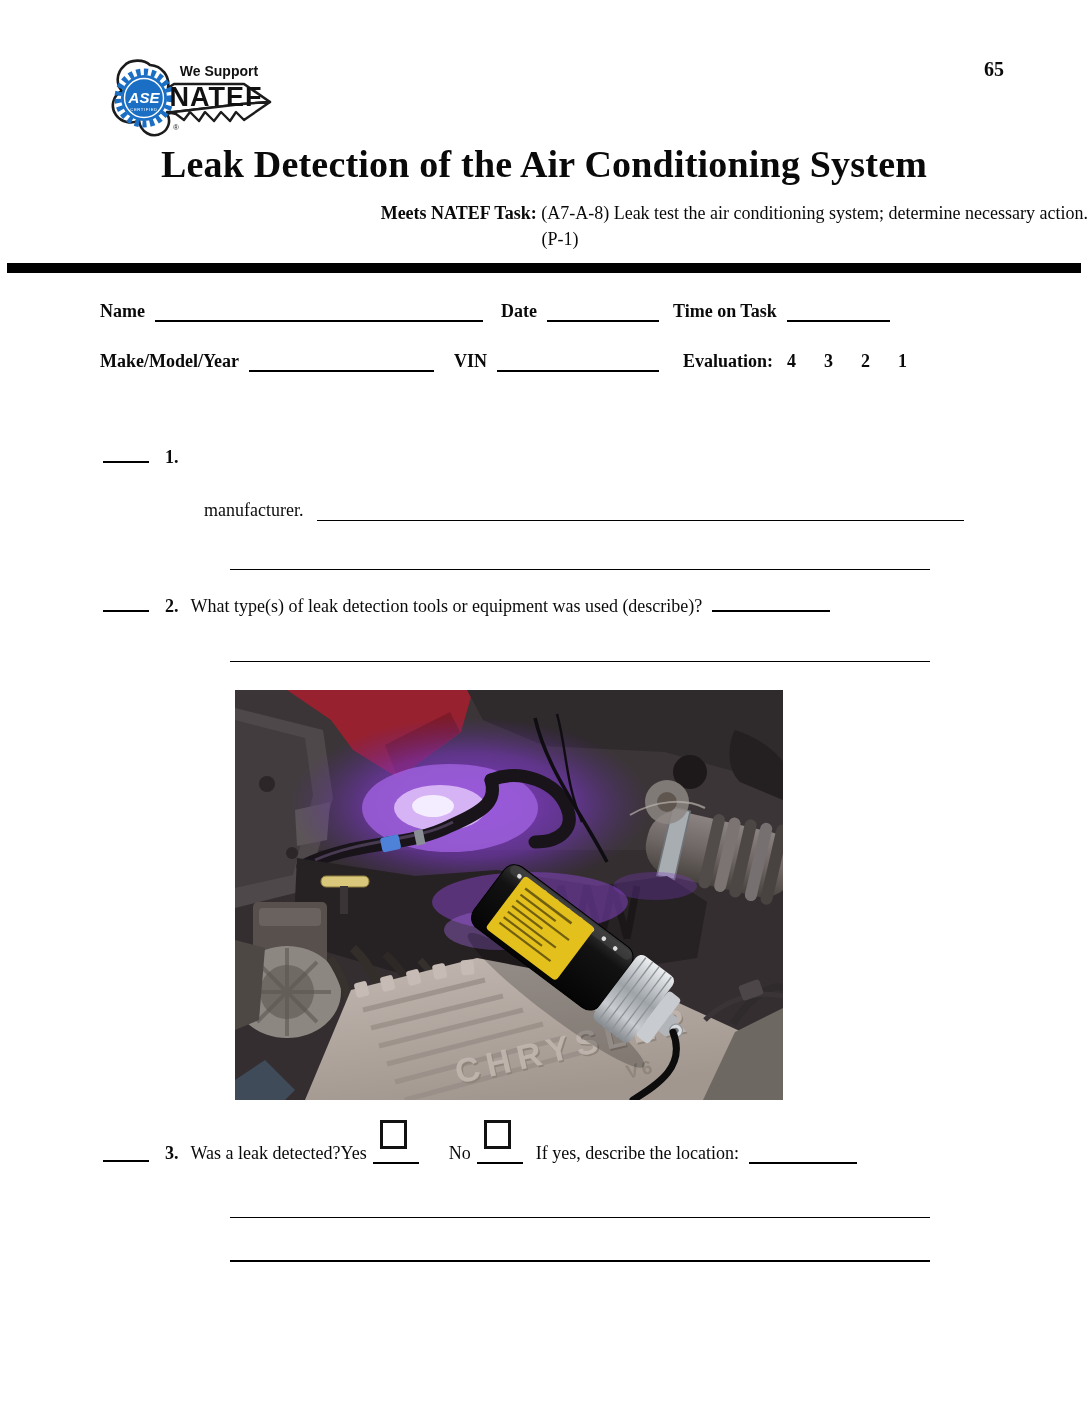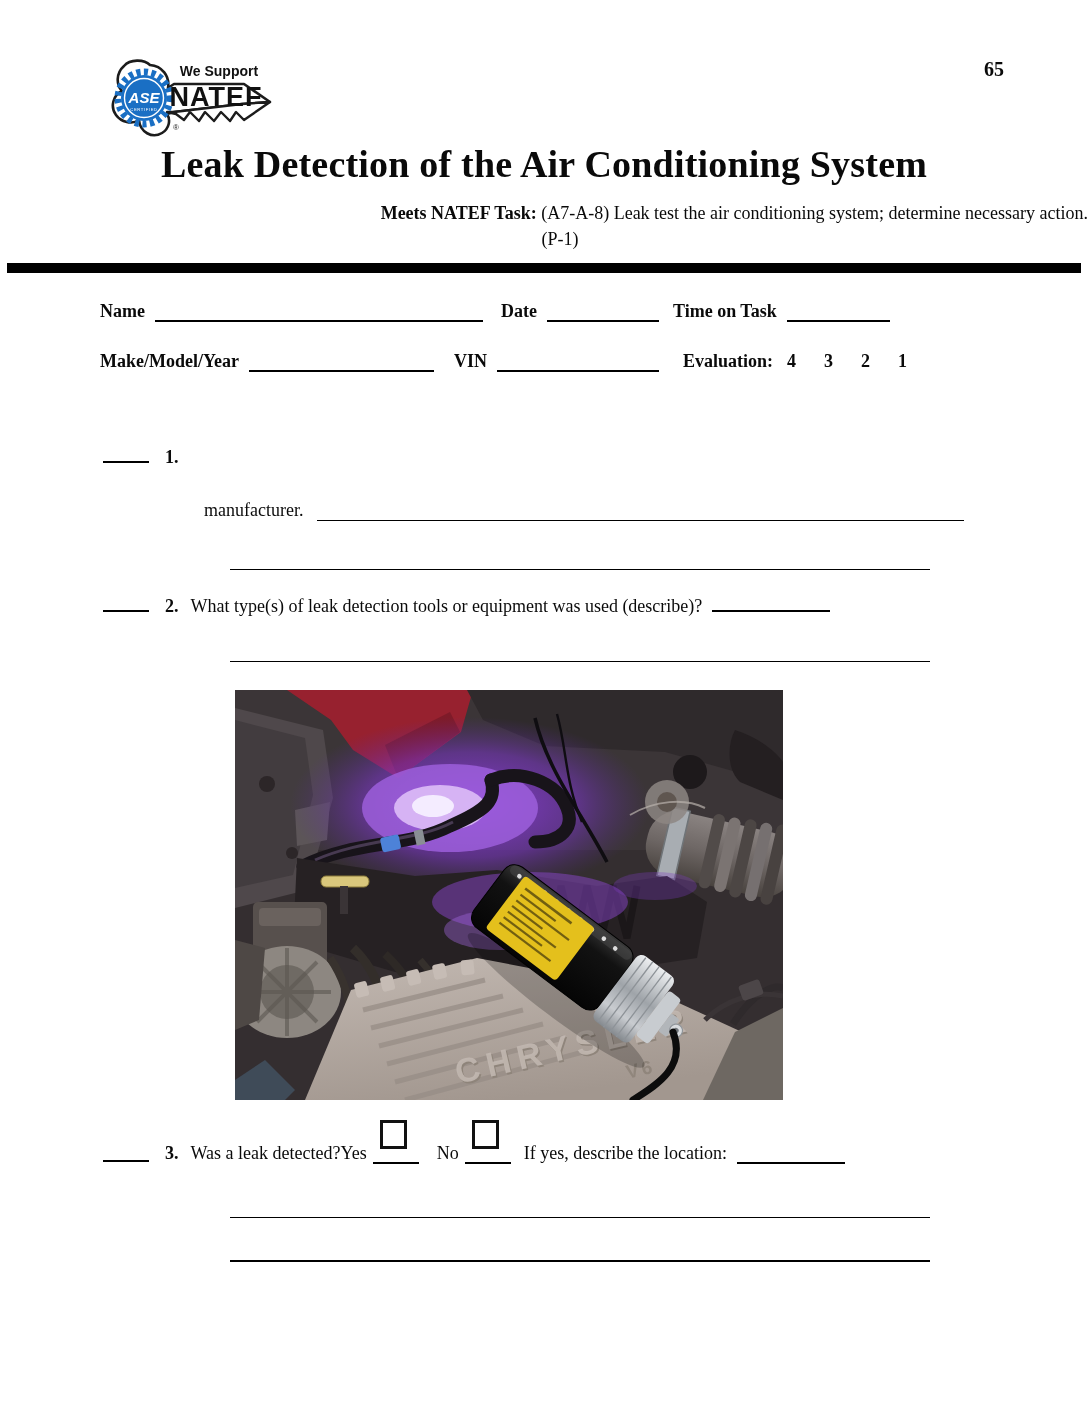--- a/index.html
+++ b/index.html
@@ -288,21 +288,21 @@
 
   <div id="task3a" class="abs">
     <span class="lead"></span>
     <span class="tnum txt">3.</span>
     <span class="txt">Was a leak detected?</span>
     <span class="txt" style="margin-left:0;">Yes</span>
     <span class="cbwrap">
       <span class="cbox"></span>
       <span class="cbline"></span>
     </span>
-    <span class="txt" style="margin-left:12px;">No</span>
+    <span class="txt" style="margin-left:24px;">No</span>
     <span class="cbwrap">
       <span class="cbox"></span>
       <span class="cbline"></span>
     </span>
     <span class="txt" style="margin-left:7px;">If yes, describe the location:</span>
     <span class="trailline" style="width:108px; margin-bottom:2px;"></span>
   </div>
   <div id="line3b" class="abs"></div>
   <div id="line3c" class="abs"></div>
 

